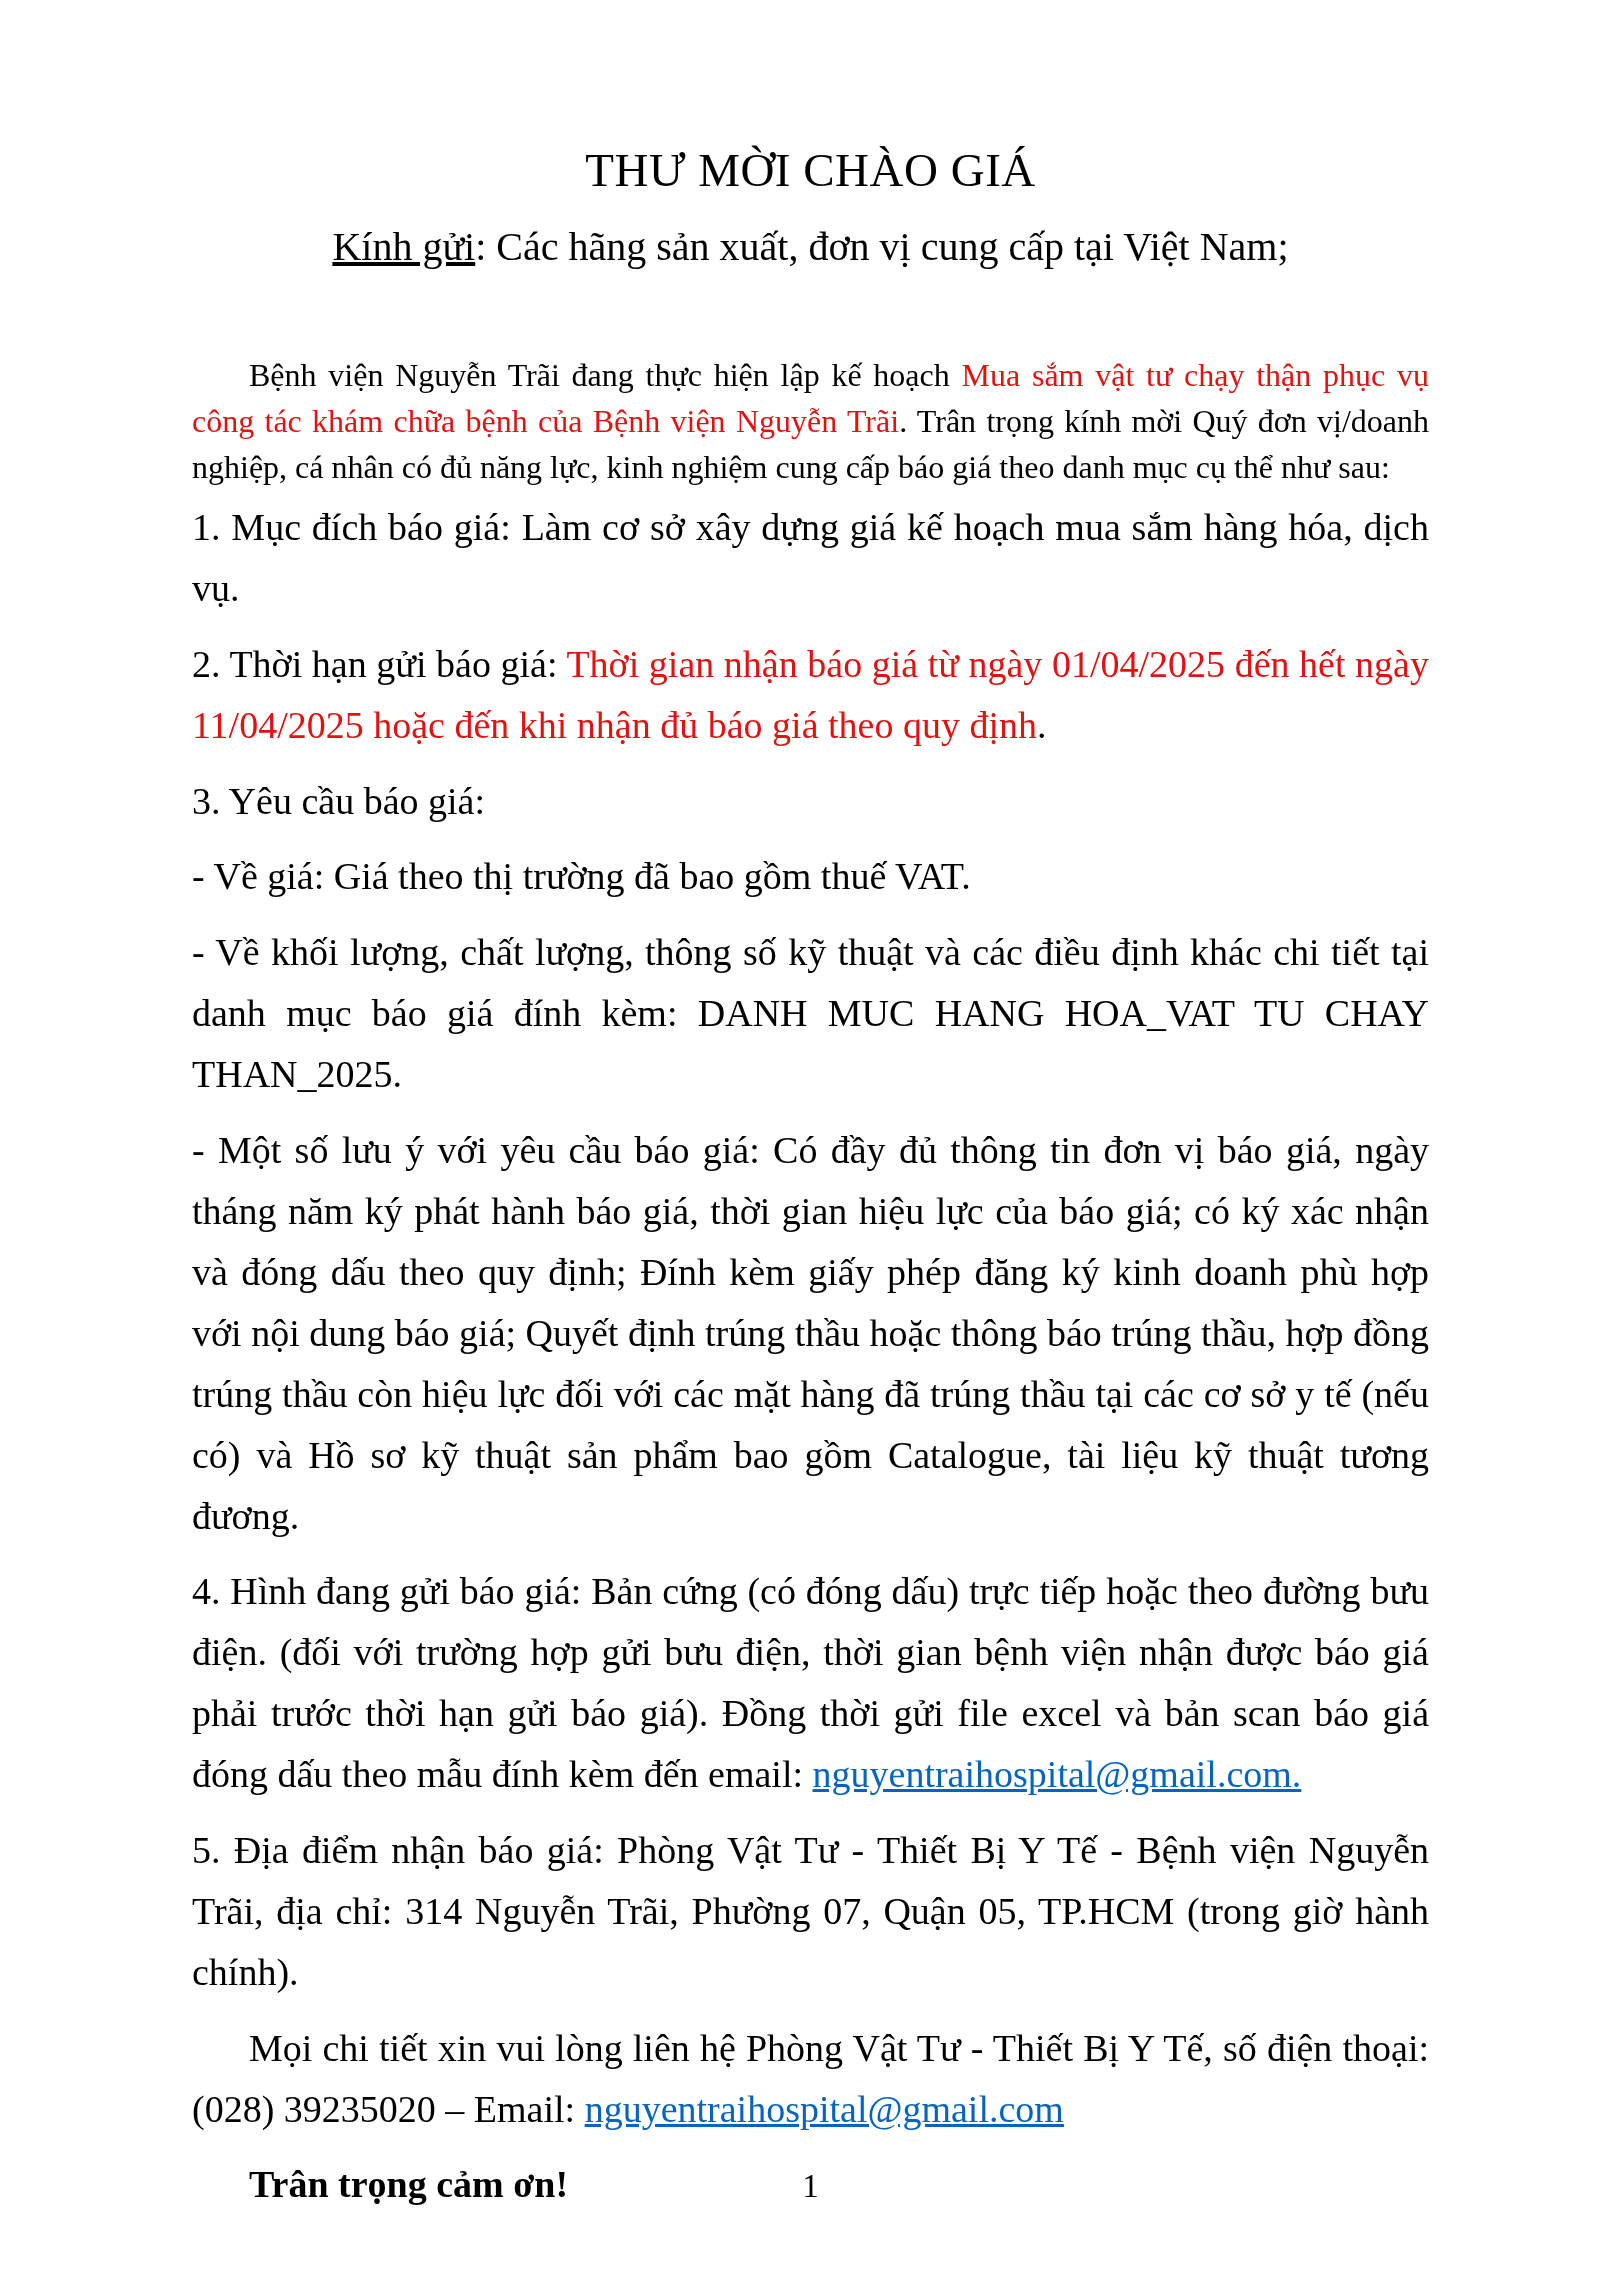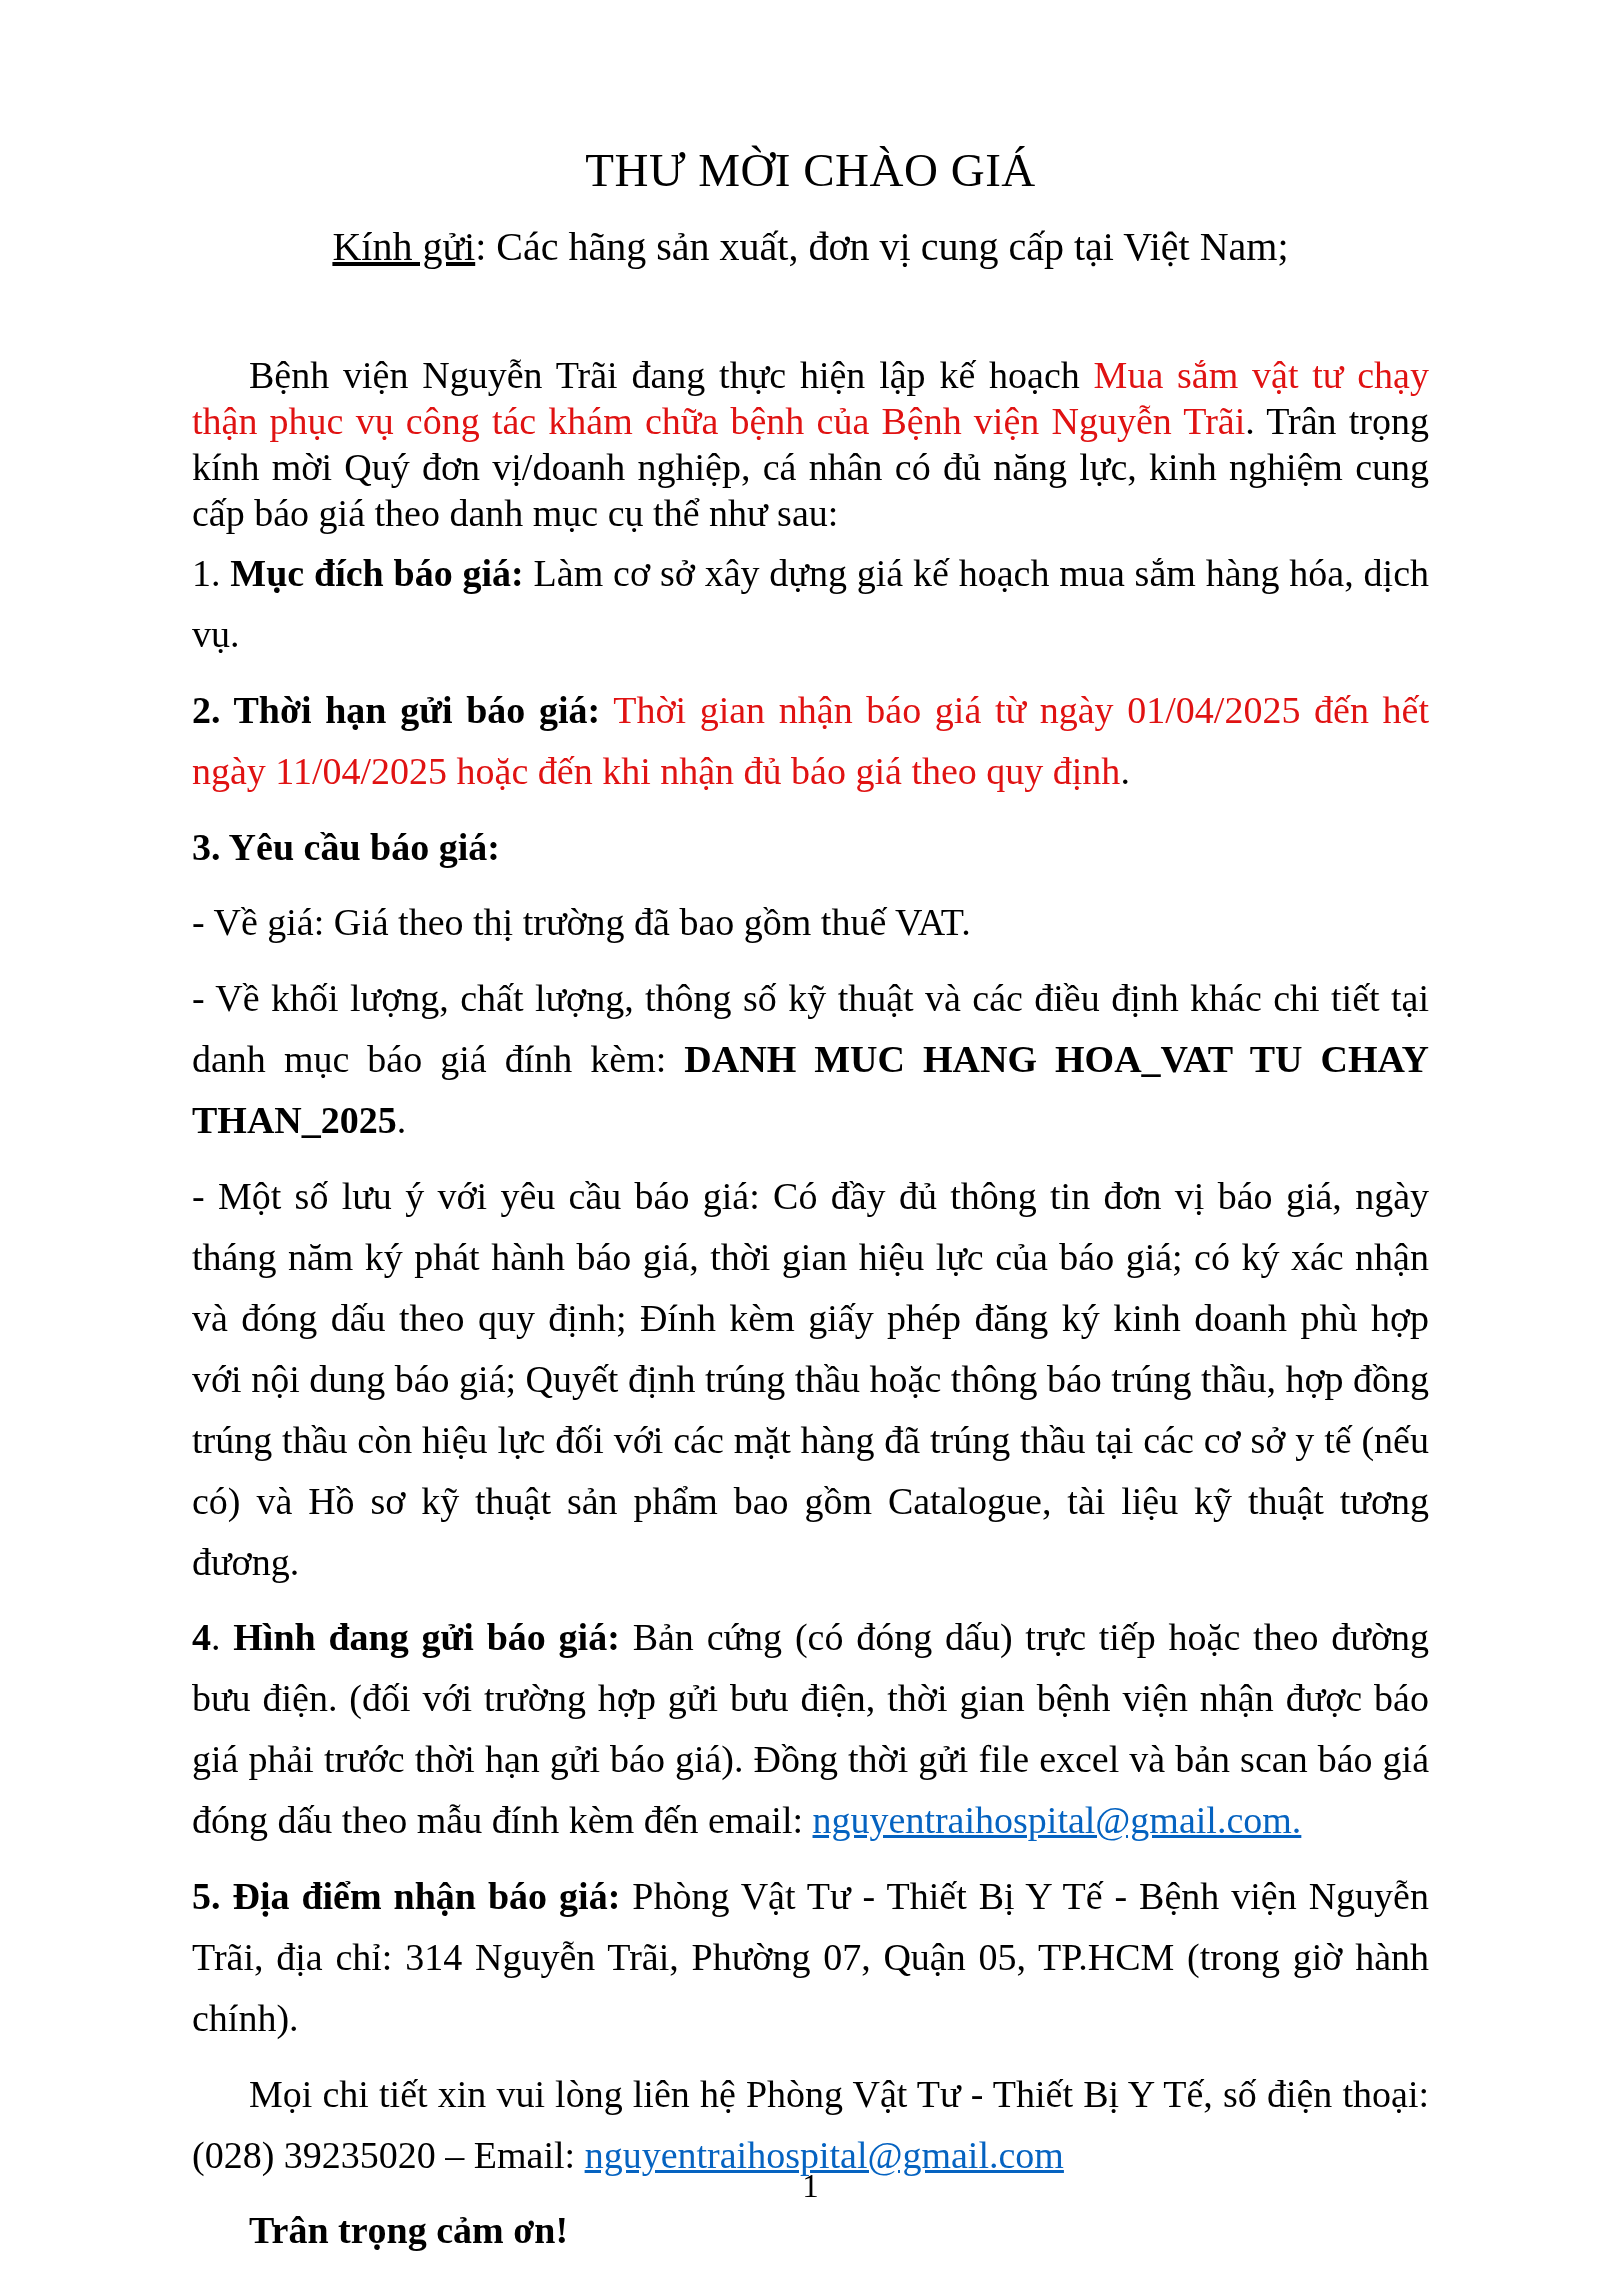--- a/index.html
+++ b/index.html
@@ -25,40 +25,40 @@
   .salutation {
     margin: 25.5px 0 0 0;
     text-align: center;
     font-size: 40px;
   }
   .salutation .u { text-decoration: underline; }
   .salutation b { font-weight: 400; }
   p { margin: 0; }
   .intro {
     margin-top: 82px;
-    font-size: 38px;
+    font-size: 32px;
     line-height: 46px;
     text-align: justify;
     text-indent: 57px;
   }
   .para {
     margin-top: 14.7px;
     font-size: 38px;
     line-height: 61px;
     text-align: justify;
   }
   .para.tight { margin-top: 7.8px; }
   .indent { text-indent: 57px; }
   .red  { color: var(--red, #e01212); }
   .link {
     color: var(--link, #0563c1);
     text-decoration: underline;
     cursor: pointer;
   }
-  b { font-weight: 700; }
+  b { font-weight: 400; }
   .closing { font-weight: 700; text-align: left; }
   .footer {
     position: absolute;
     left: 0; right: 0;
     bottom: 88px;
     text-align: center;
     font-size: 33px;
   }
 </style>
 </head>

